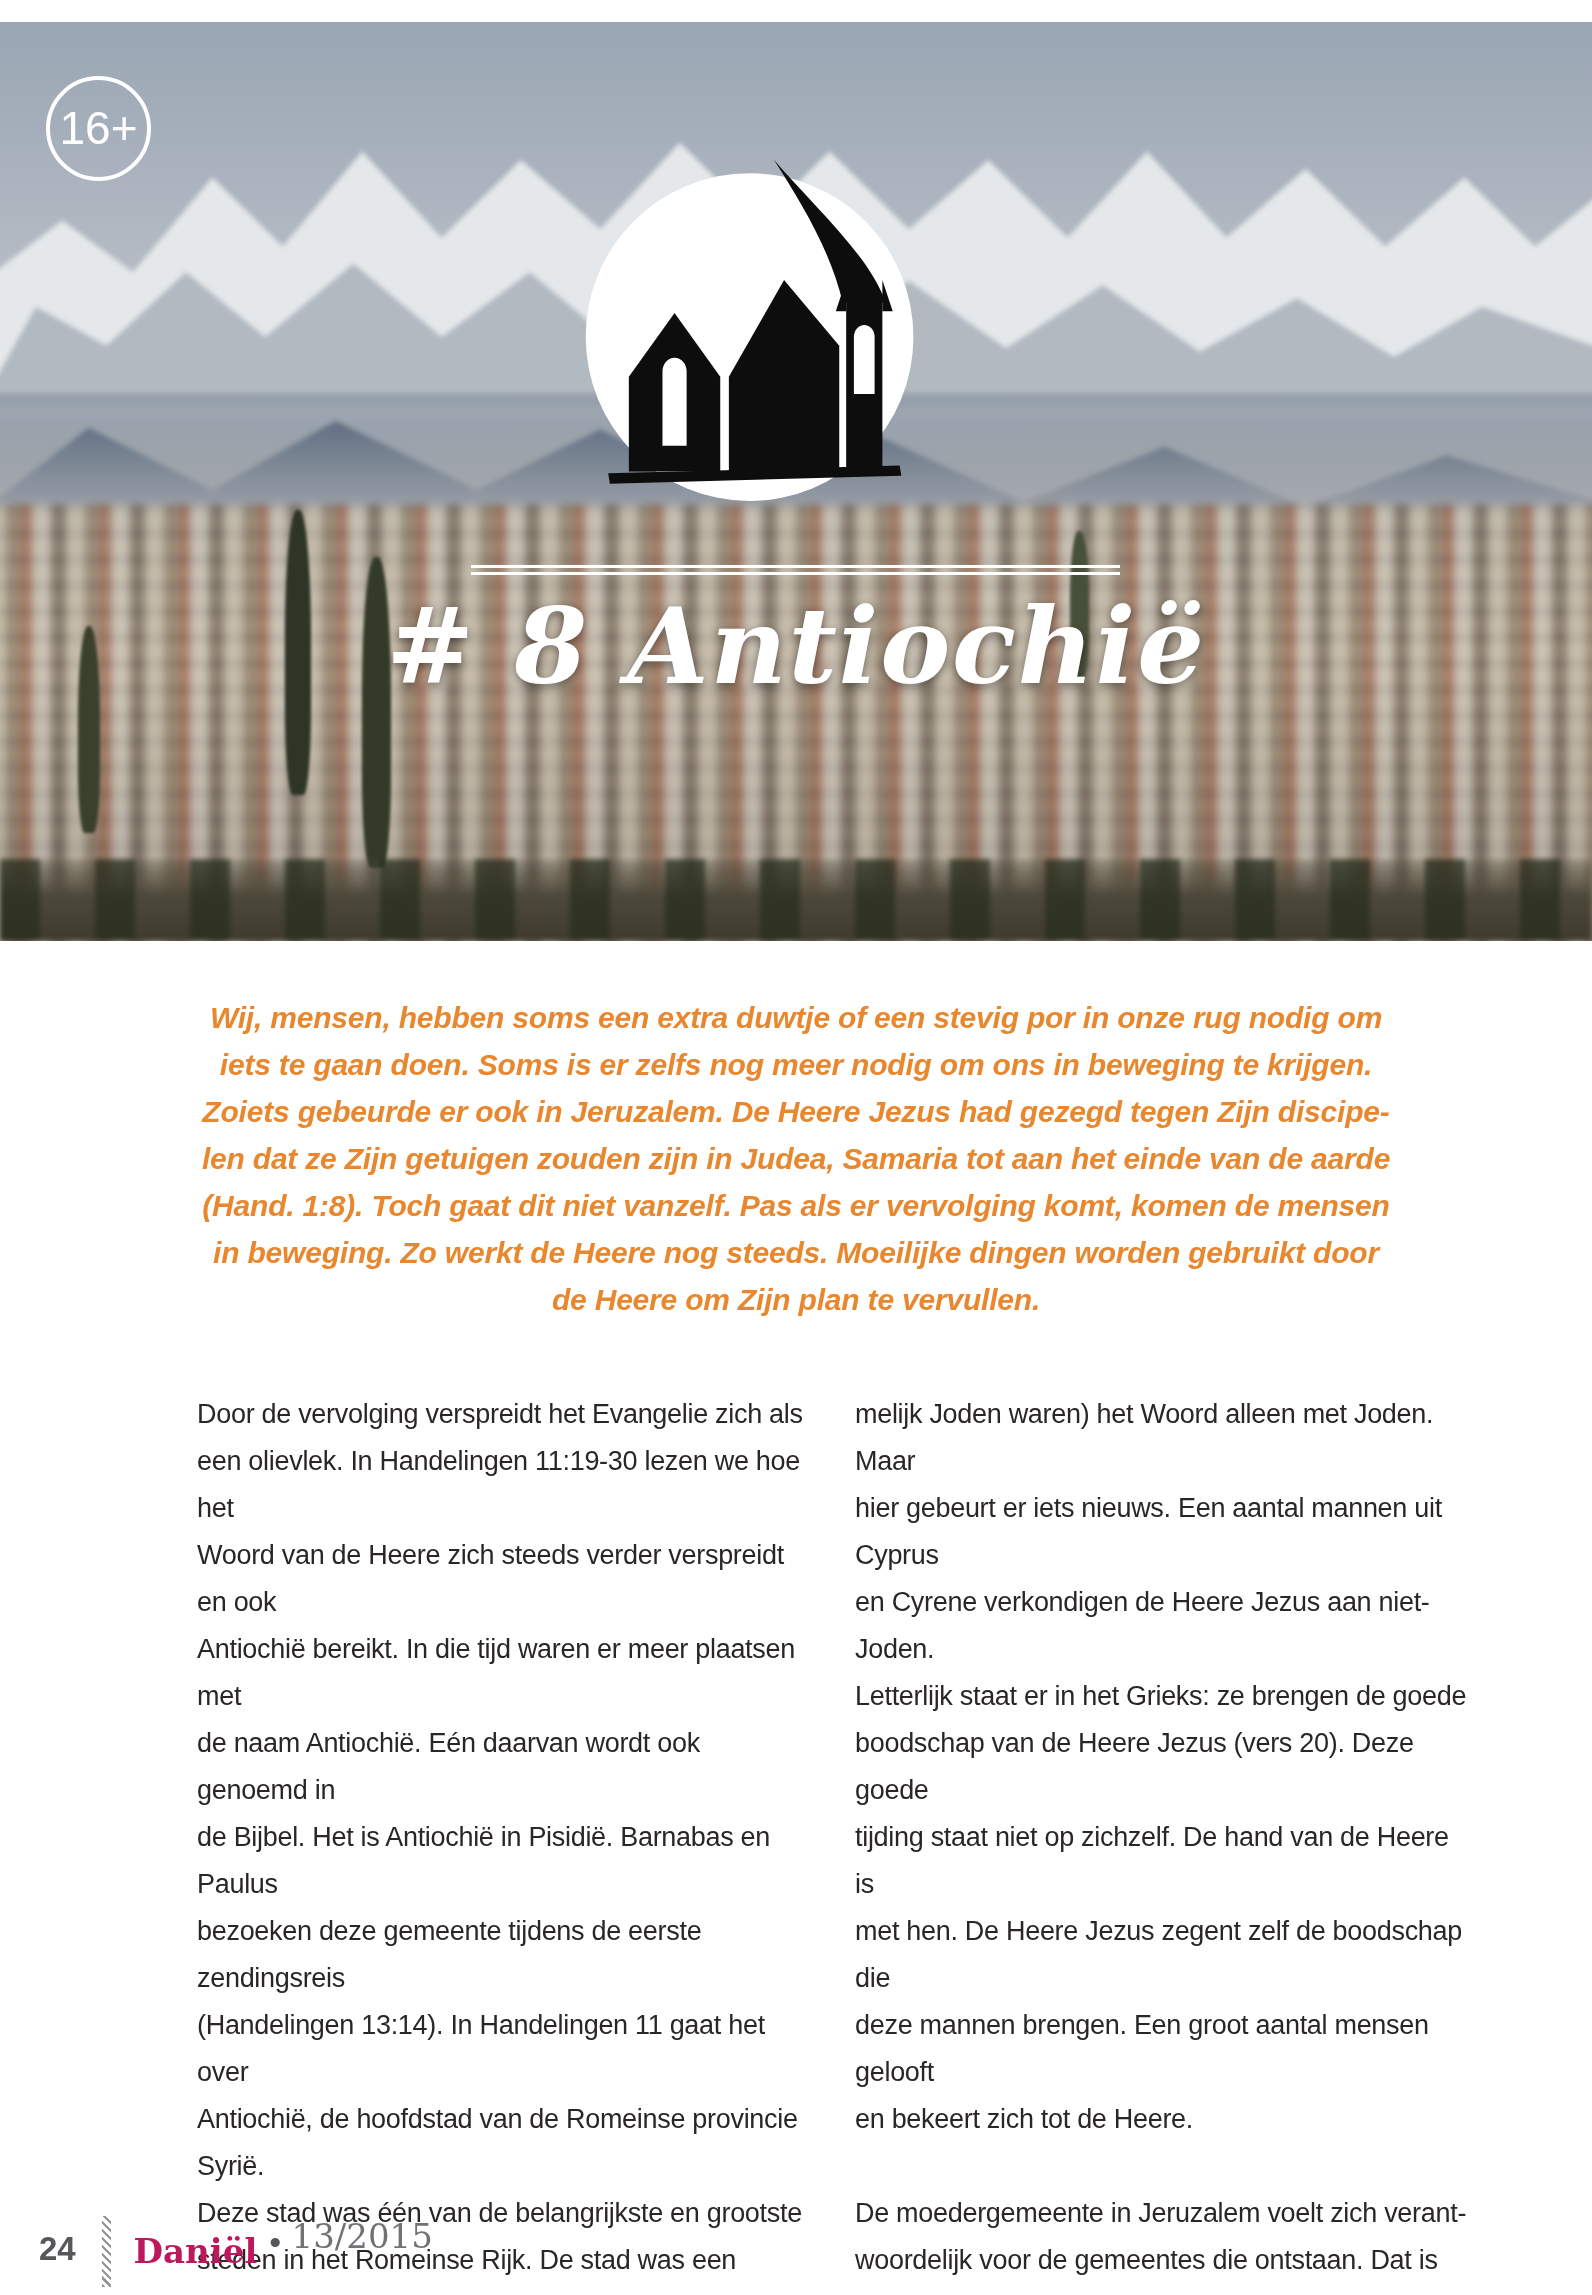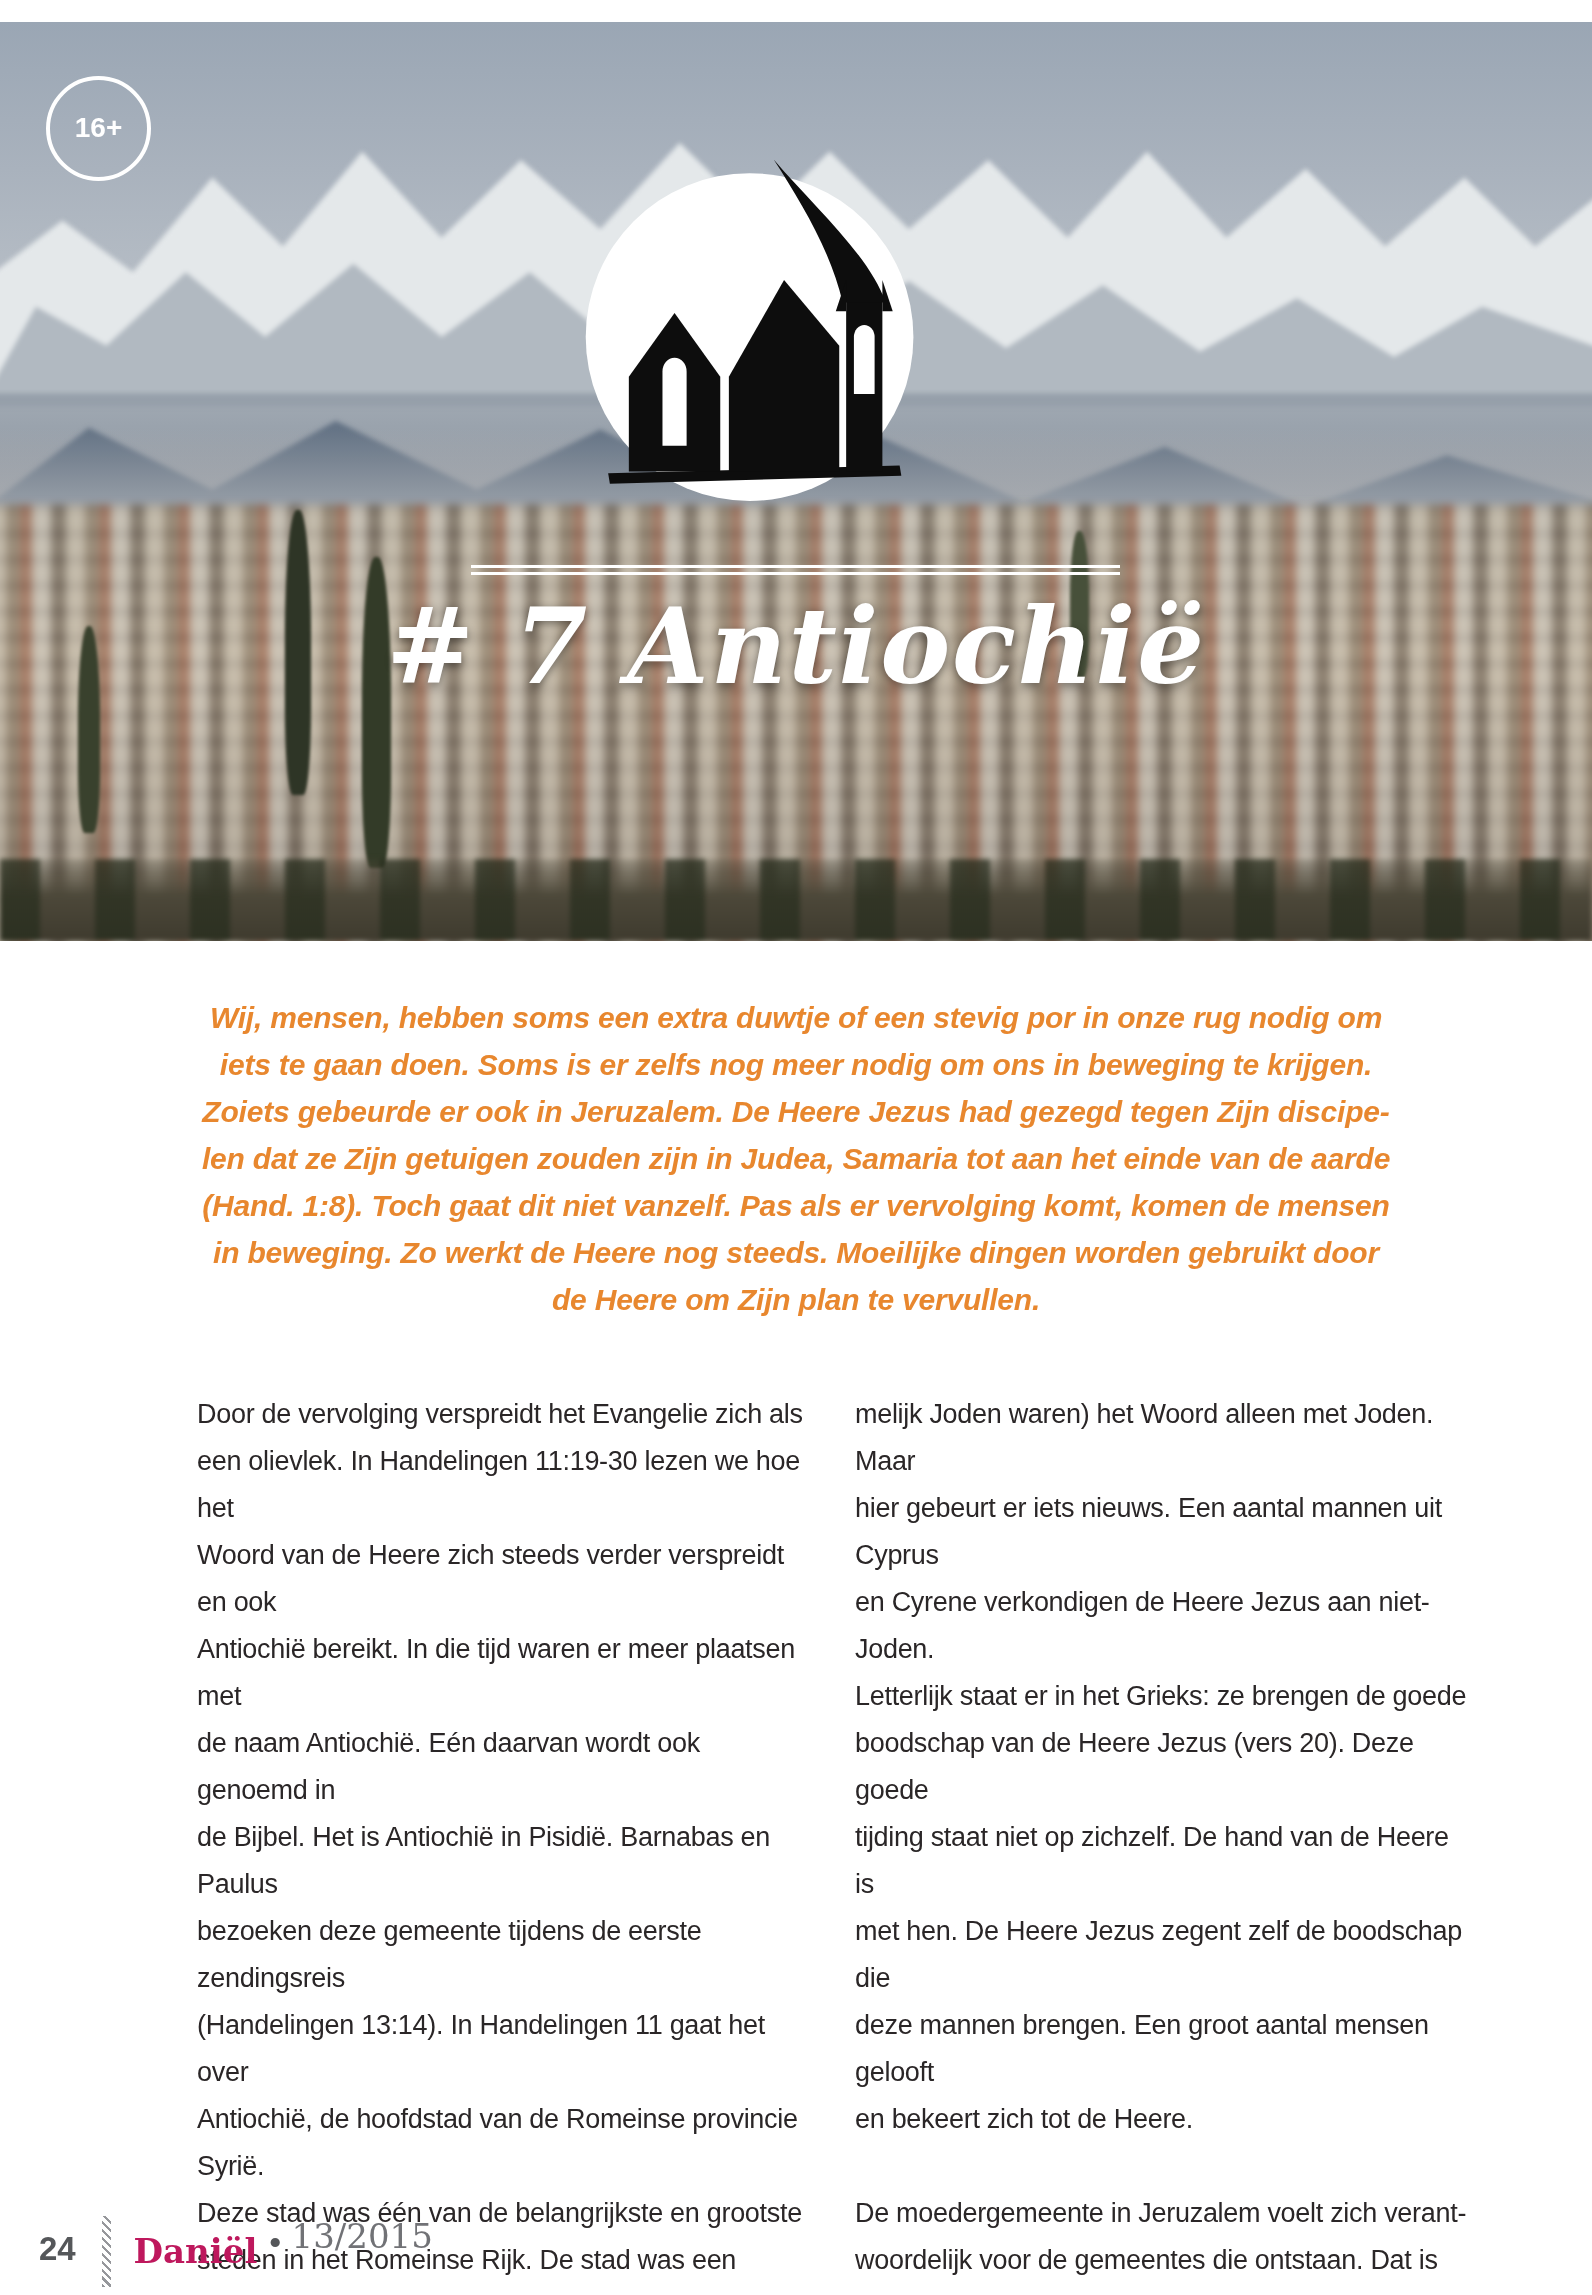--- a/index.html
+++ b/index.html
@@ -65,21 +65,21 @@
   .cyp-2 { left: 362px; top: 535px; width: 29px; height: 311px; background:#333b28; }
   .cyp-3 { left: 78px;  top: 604px; width: 22.4px; height: 207px; background:#39412d; }
   .cyp-4 { left: 1070px;top: 509px; width: 19px; height: 147px; background:#47503a; }
 
   
   .age-badge {
     position: absolute; left: 46px; top: 54px; width: 105px; height: 105px;
     border: 4.3px solid #ffffff; border-radius: 50%;
     display: flex; align-items: center; justify-content: center;
   }
-  .age-badge span { color: #ffffff; font-size: 28px; font-weight: bold;
+  .age-badge span { color: #ffffff; font-size: 46px; font-weight: normal;
                     letter-spacing: 0; text-align: right; }
 
   .ribbon {
     position: absolute; left: 192px; top: 0; width: 183px; height: 209px;
     background: #e8872e;
     clip-path: polygon(0 0, 100% 0, 100% 89%, 32% 100%, 0 89%);
   }
   .ribbon::before {
     content: ""; position: absolute; left: 5.2px; top: 0; width: 12px; height: 100%;
     background: repeating-linear-gradient(135deg,
@@ -198,21 +198,21 @@
         <g fill="#ffffff">
 
           <path d="M91,252 a14,16 0 0 1 28,0 L119,338 L91,338 Z"></path>
 
           <path d="M313,212 a12,14 0 0 1 24,0 L337,278 L313,278 Z"></path>
         </g>
       </svg>
     </div>
 
     <div class="double-rule"></div>
-    <h1 class="article-title"># 7 Antiochië</h1>
+    <h1 class="article-title"># 8 Antiochië</h1>
   </div>
 
   <p class="intro">Wij, mensen, hebben soms een extra duwtje of een stevig por in onze rug nodig om
 iets te gaan doen. Soms is er zelfs nog meer nodig om ons in beweging te krijgen.
 Zoiets gebeurde er ook in Jeruzalem. De Heere Jezus had gezegd tegen Zijn discipe-
 len dat ze Zijn getuigen zouden zijn in Judea, Samaria tot aan het einde van de aarde
 (Hand. 1:8). Toch gaat dit niet vanzelf. Pas als er vervolging komt, komen de mensen
 in beweging. Zo werkt de Heere nog steeds. Moeilijke dingen worden gebruikt door
 de Heere om Zijn plan te vervullen.</p>
 

